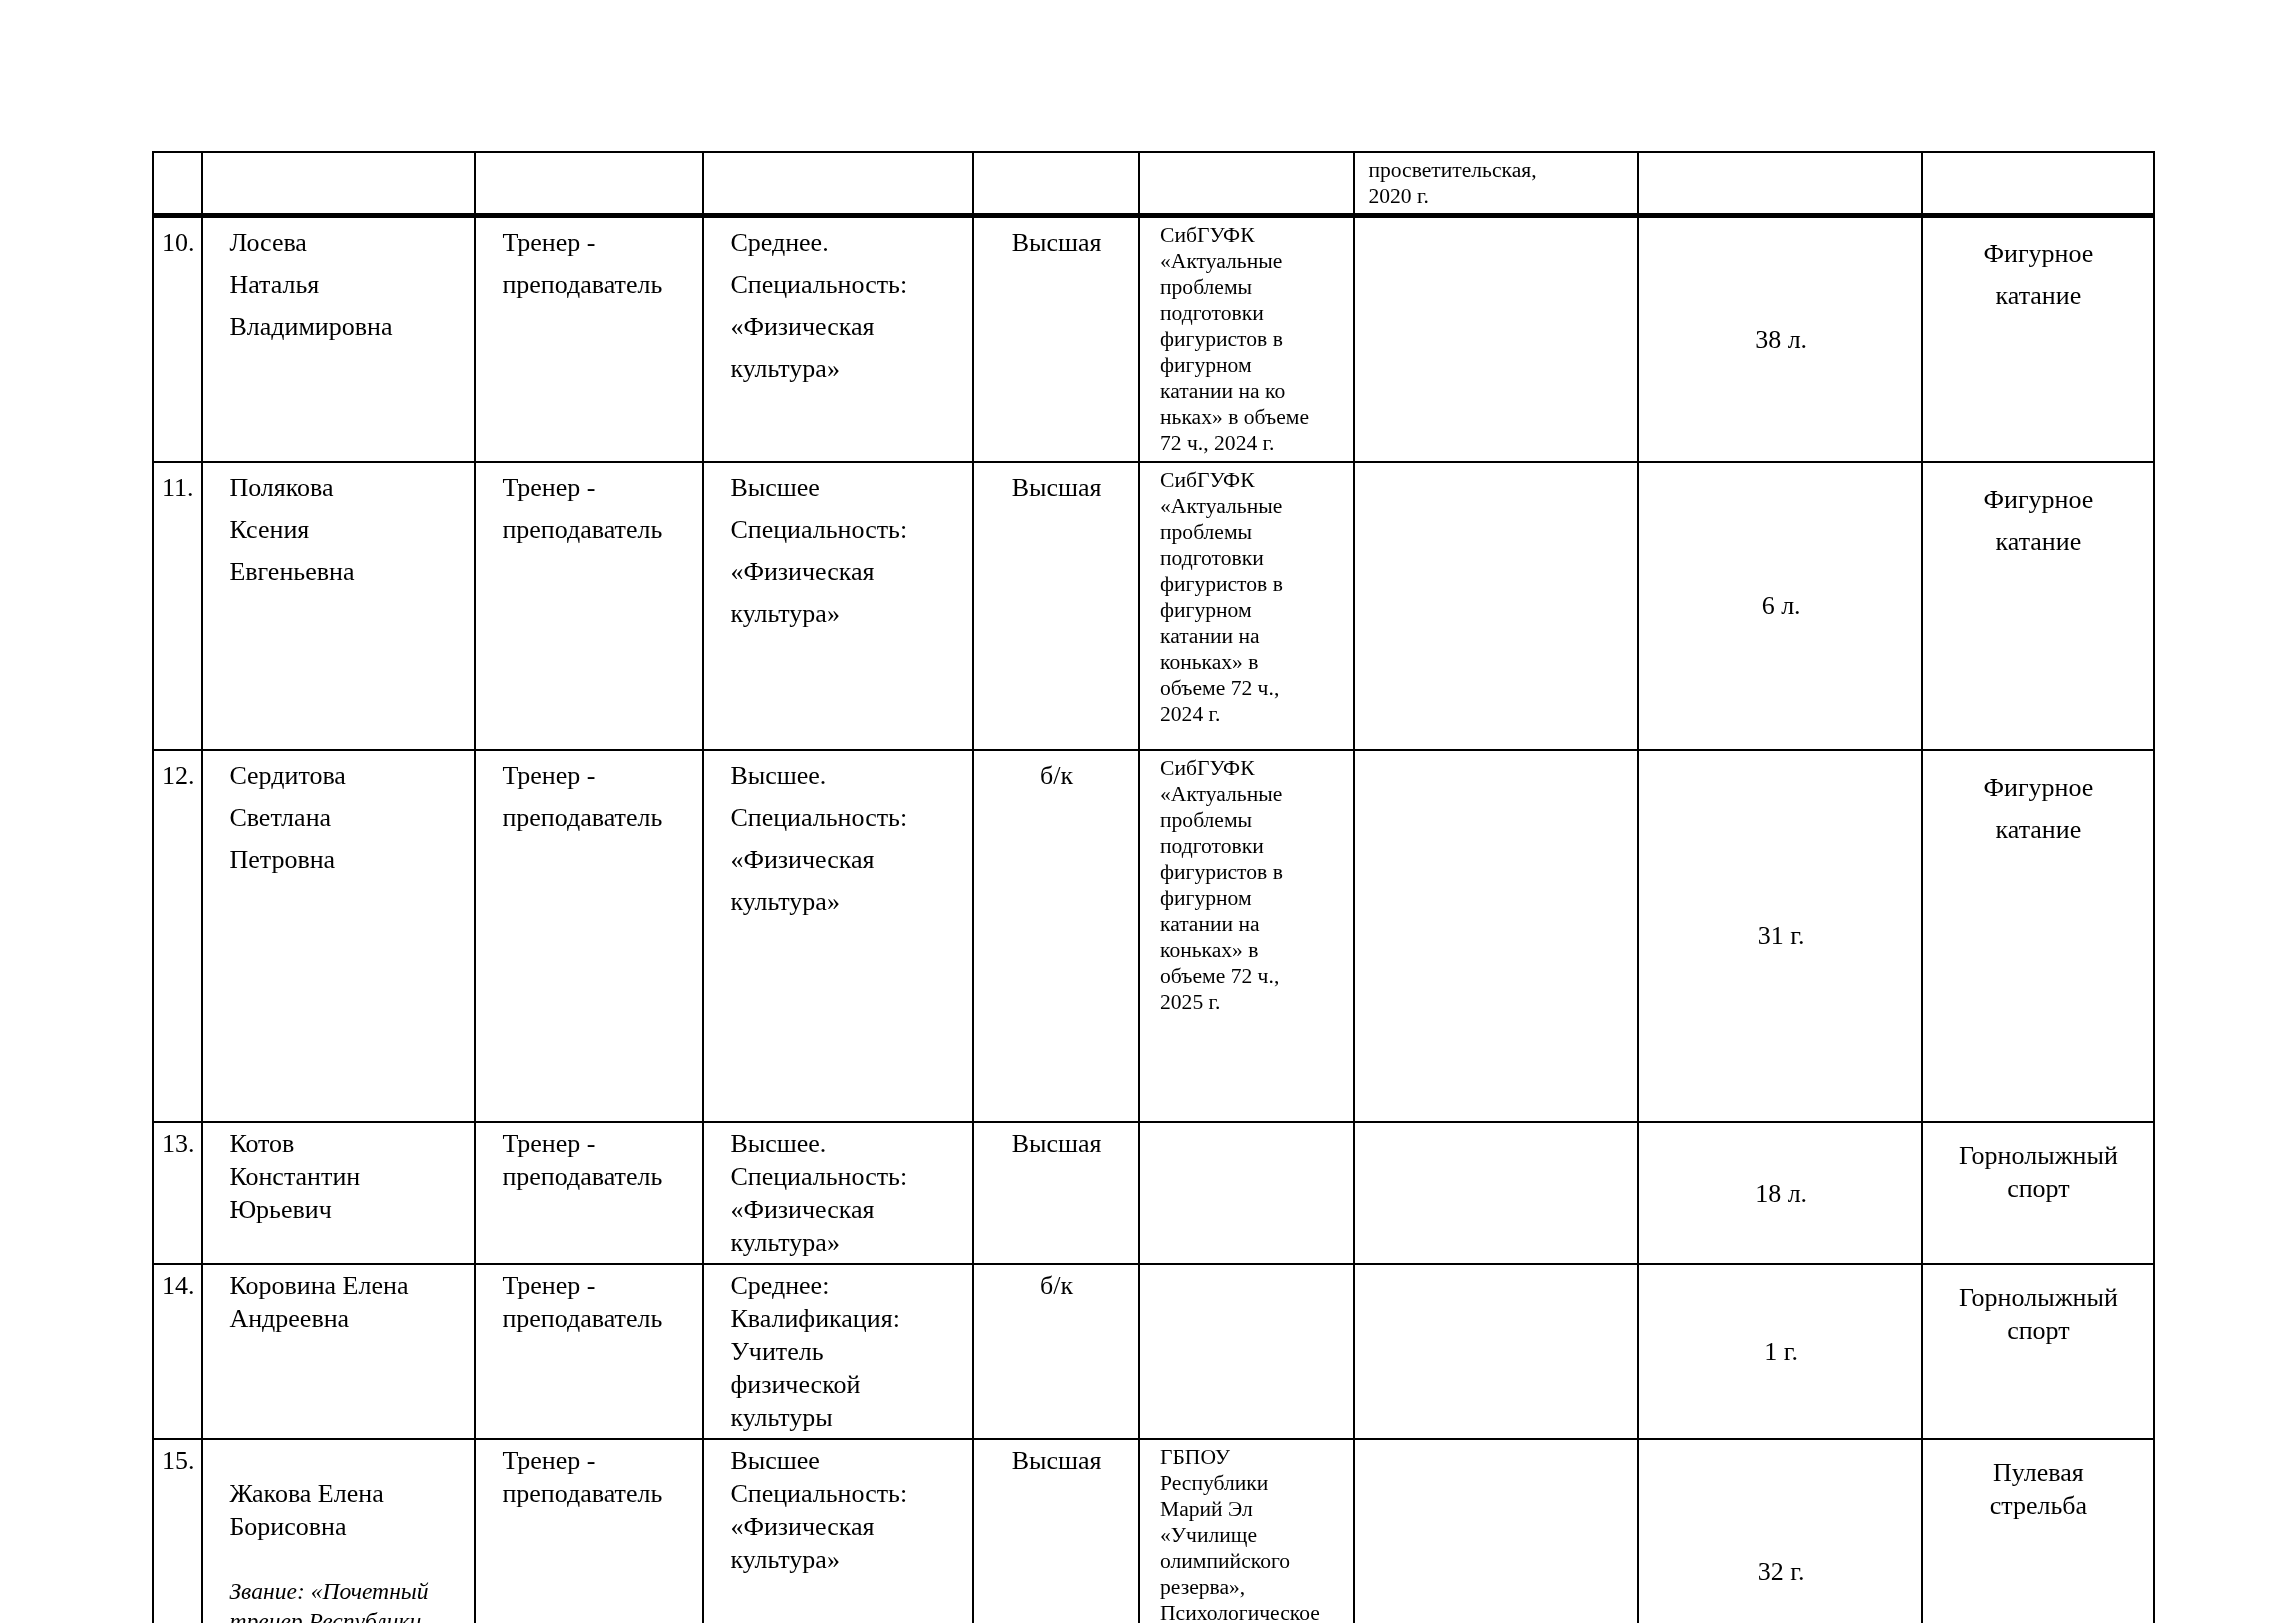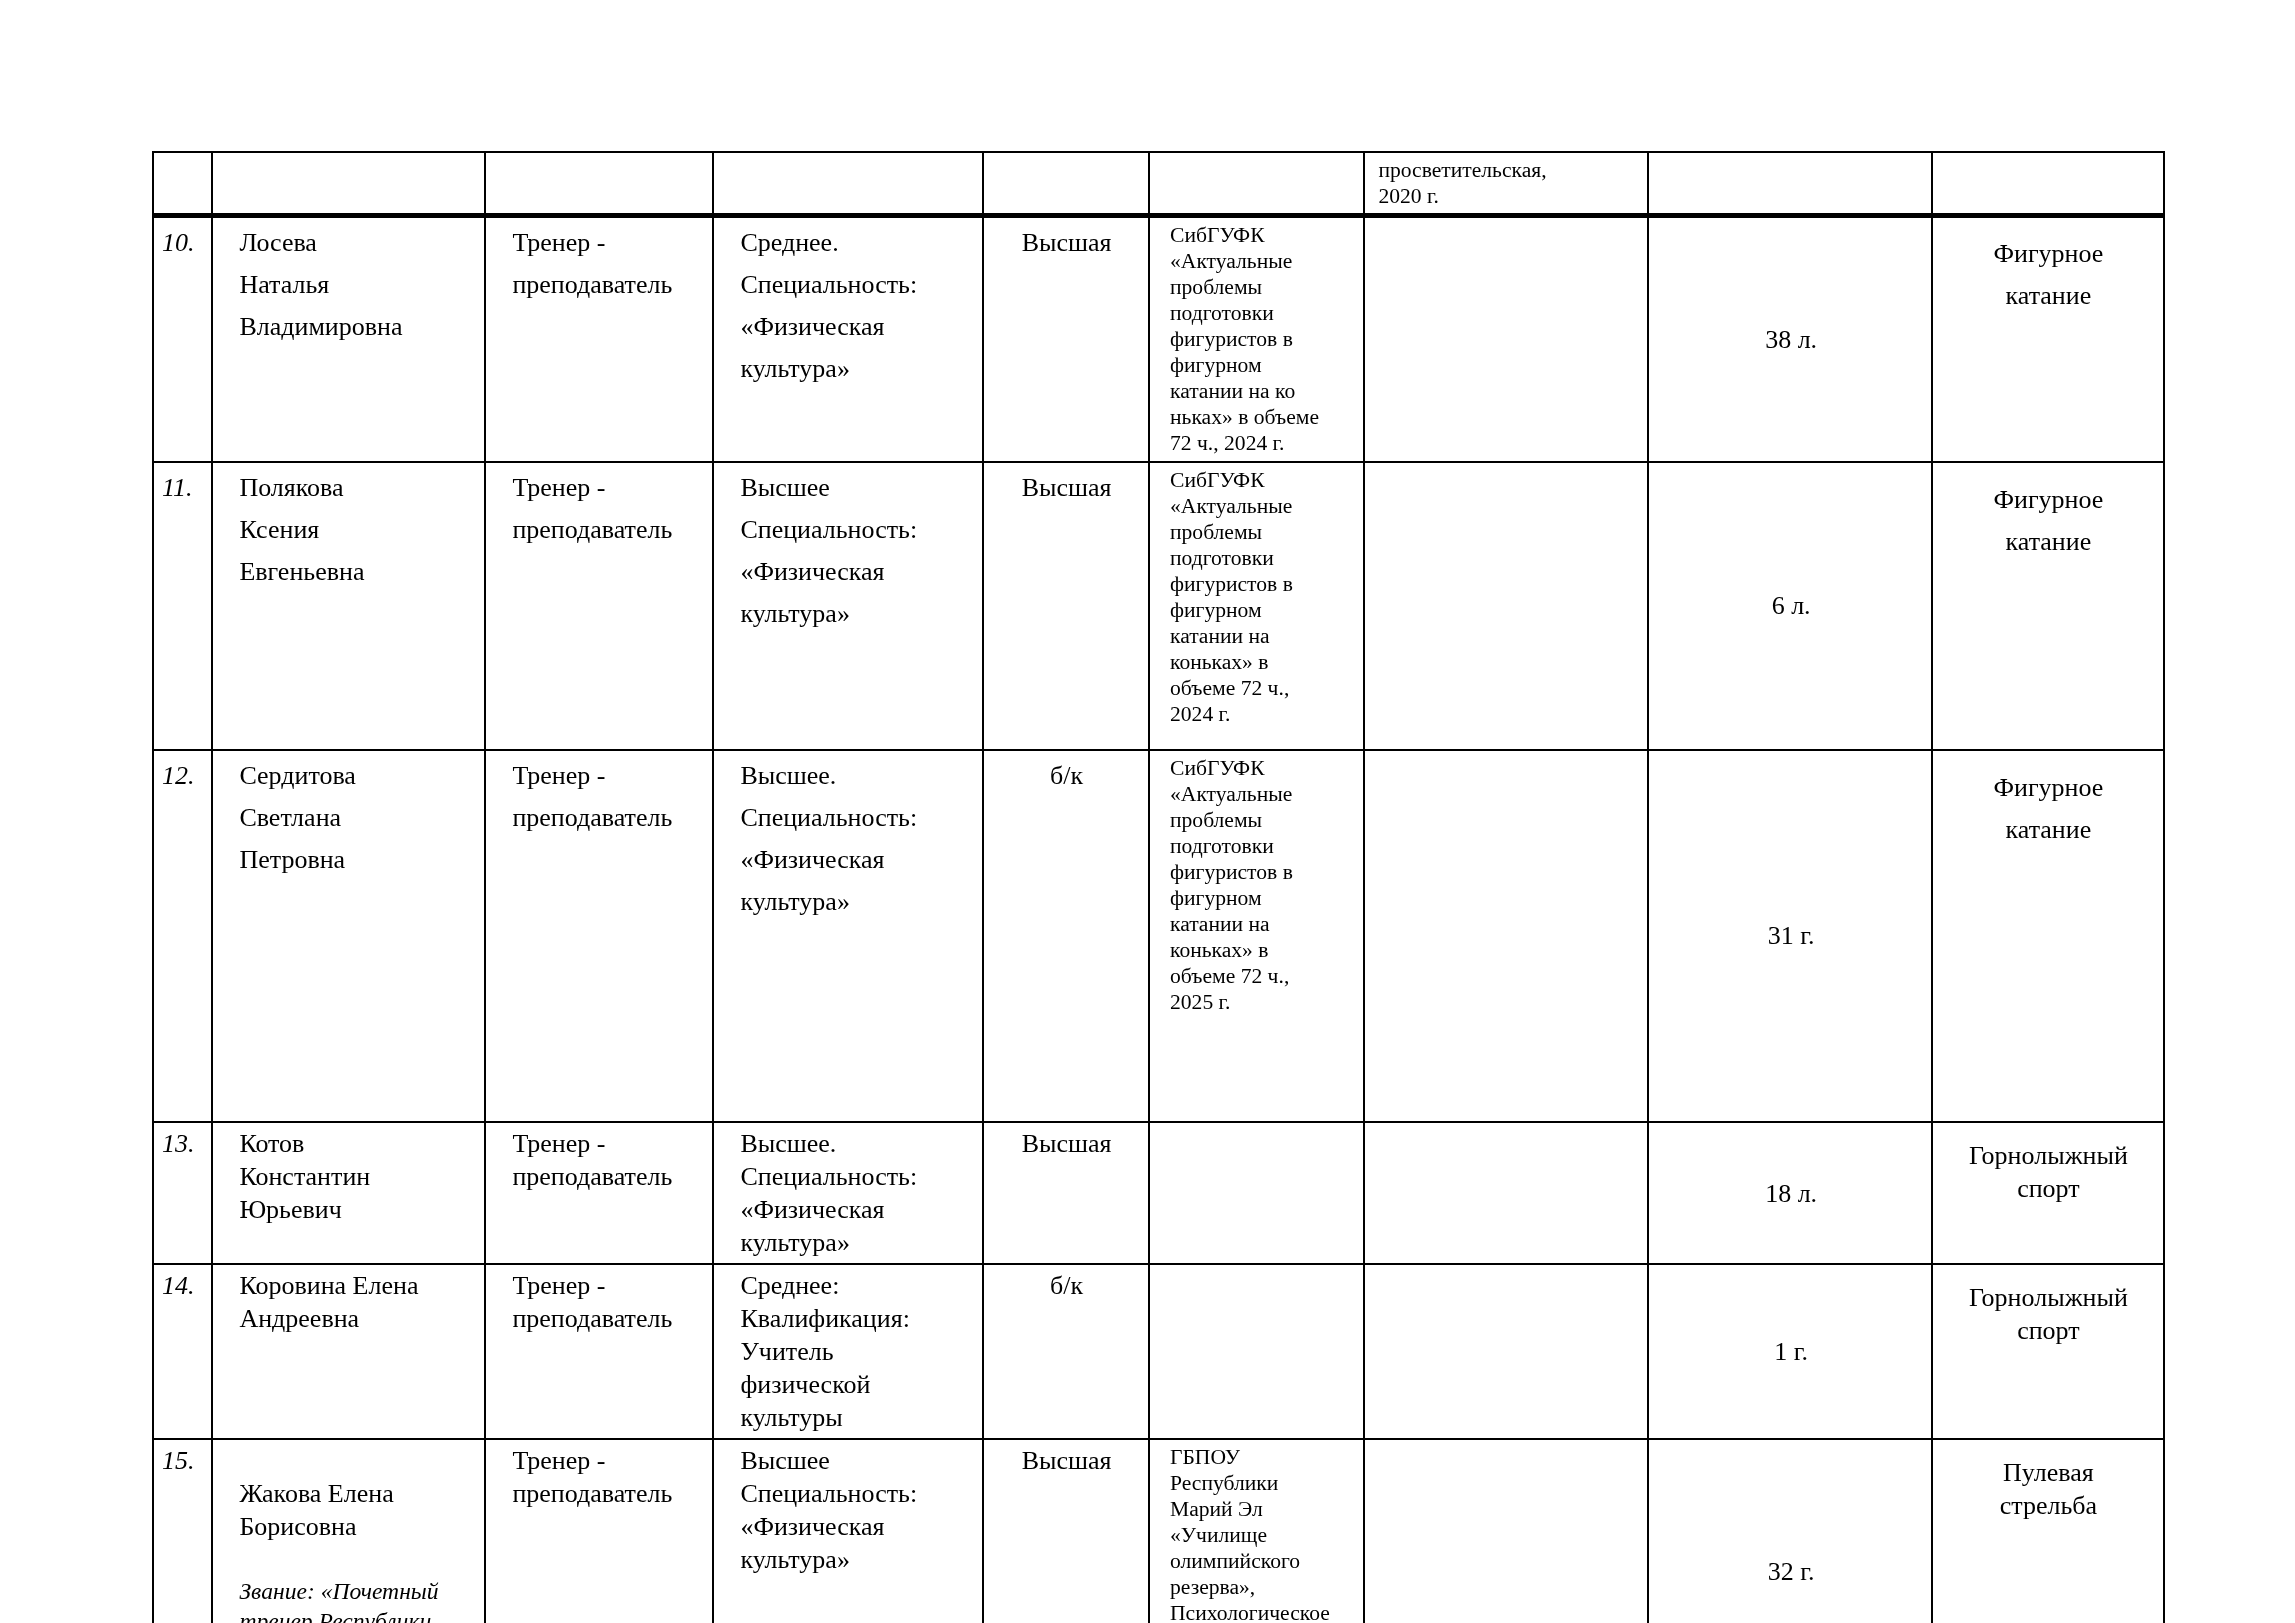--- a/index.html
+++ b/index.html
@@ -30,21 +30,21 @@
   }
   
   tr.carryover td { border-bottom-width: 5.9px; }
   
   tr.last td { border-bottom-width: 5.9px; }
 
   
   tr.sp15 td.main { line-height: 42px; }
   tr.sp10 td.main { line-height: 33px; }
 
-  td.c-num   { padding-left: 7.9px; padding-right: 17px; font-style: italic; }
+  td.c-num   { padding-left: 7.9px; padding-right: 7px; }
   td.c-name  {}
   td.c-pos   {}
   td.c-edu   {}
   td.c-cat   { text-align: center; padding-left: 6.5px; padding-right: 6px; margin-left: 28px; }
   td.c-course{ font-size: 21.6px; line-height: 26px; padding-left: 19.6px; padding-right: 10.5px; }
   td.c-retr  { font-size: 21.6px; line-height: 26px; padding-left: 13px; padding-right: 10.5px; margin-top: 31px; }
   td.c-exp   { text-align: center; vertical-align: middle; padding-left: 8px; padding-right: 6.5px; }
   td.c-sport { text-align: center; padding: 15.7px 6.5px 3.9px 6.5px; margin-left: 32px; }
 
   .name-lines { font-weight: normal; display: block; }

